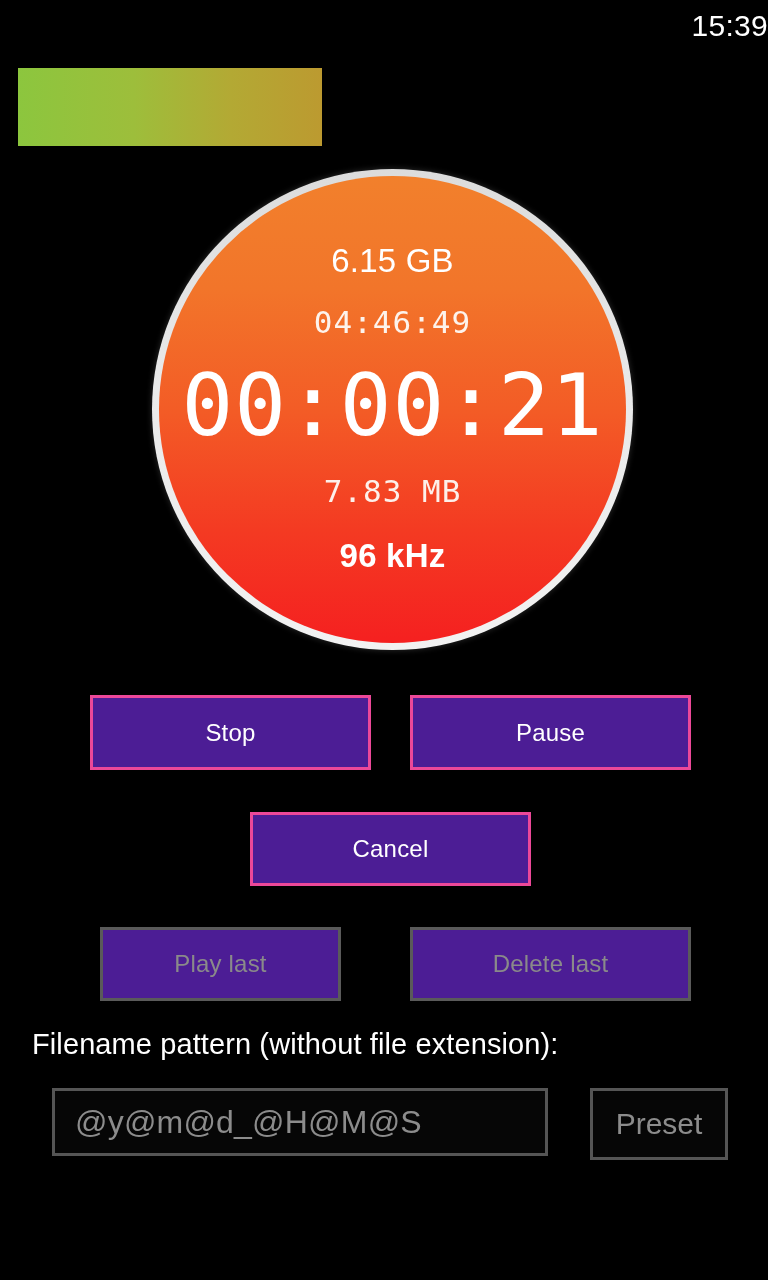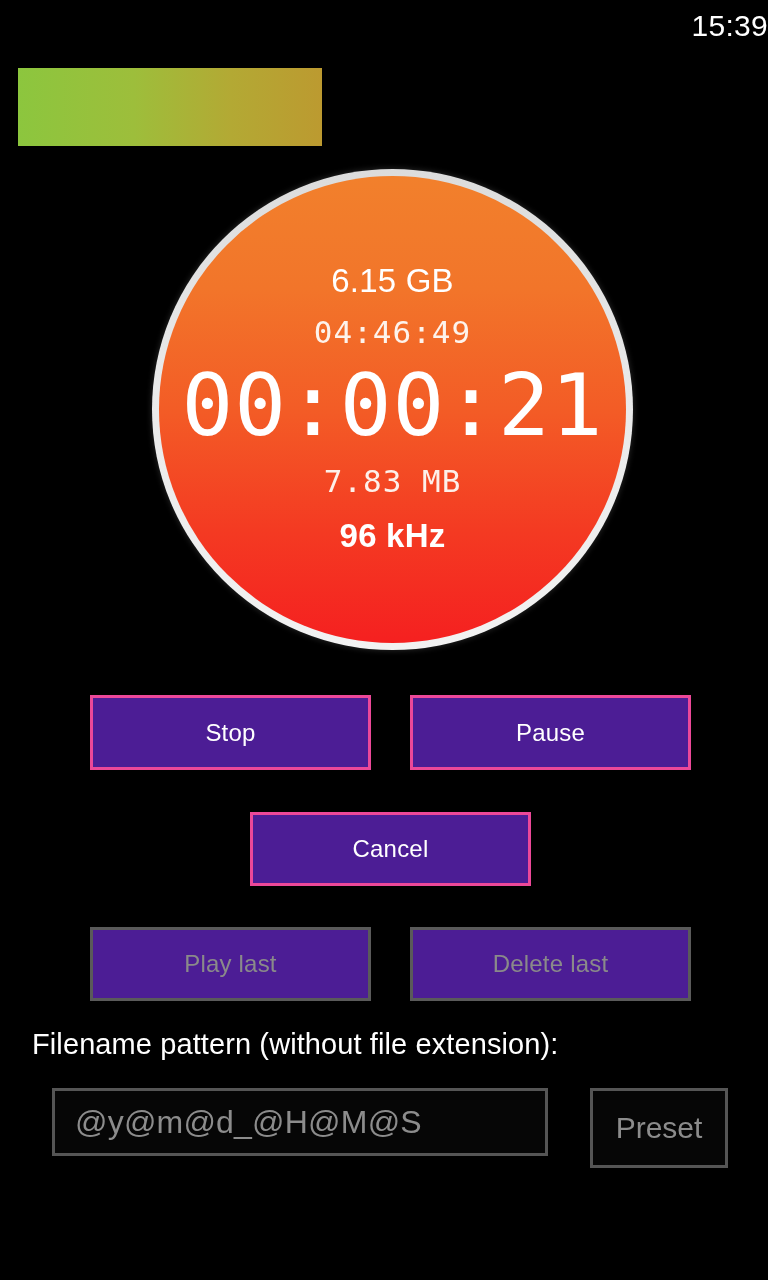--- a/index.html
+++ b/index.html
@@ -49,21 +49,21 @@
     background:linear-gradient(180deg,#dcdcdc 0%, #e9e9e9 45%, #f2f2f2 100%);
     box-shadow:0 0 6px rgba(255,255,255,0.18);
   }
   #timer-circle {
     position:absolute;
     left:7px; top:7px;
     width:467px; height:467px;
     border-radius:50%;
     background:linear-gradient(180deg,#F2802C 0%, #F2752A 24%, #F35C26 50%, #F43A22 76%, #F52020 100%);
     display:flex; flex-direction:column;
-    align-items:center; justify-content:center;
+    align-items:center; justify-content:center;gap:10px;
   }
   .circ-row { width:100%; text-align:center; color:#ffffff; line-height:1; }
 
   #space-free {
     font-size:33px; font-weight:400;
     margin-top:-4px;
     letter-spacing:0.2px;
   }
   #time-remaining {
     font-family:"DejaVu Sans Mono", monospace;
@@ -104,21 +104,21 @@
     border:3px solid #ec4899;
   }
   .btn.disabled {
     border-color:#5a5a5a;
     color:#8a8a8a;
   }
 
   #btn-stop      { left:90px;  top:695px; width:281px; height:75px; }
   #btn-pause     { left:410px; top:695px; width:281px; height:75px; }
   #btn-cancel    { left:250px; top:812px; width:281px; height:74px; }
-  #btn-play-last { left:90px;  top:927px; width:281px; height:74px; }
+  #btn-play-last { left:100px;  top:927px; width:241px; height:74px; }
   #btn-delete-last { left:410px; top:927px; width:281px; height:74px; }
 
   
   #filename-label {
     position:absolute;
     left:32px; top:1028px;
     color:#ffffff;
     font-size:29px;
     font-weight:400;
     letter-spacing:0.1px;
@@ -135,21 +135,21 @@
     color:#8c8c8c;
     font-size:32px;
     font-weight:400;
     letter-spacing:0.2px;
     overflow:hidden;
     white-space:nowrap;
   }
   #btn-preset {
     position:absolute;
     left:590px; top:1088px;
-    width:138px; height:80px;
+    width:138px; height:72px;
     background:#060606;
     border:3px solid #555555;
     display:flex; align-items:center; justify-content:center;
     color:#8c8c8c;
     font-size:30px;
     font-weight:400;
   }
 </style>
 </head>
 <body>

